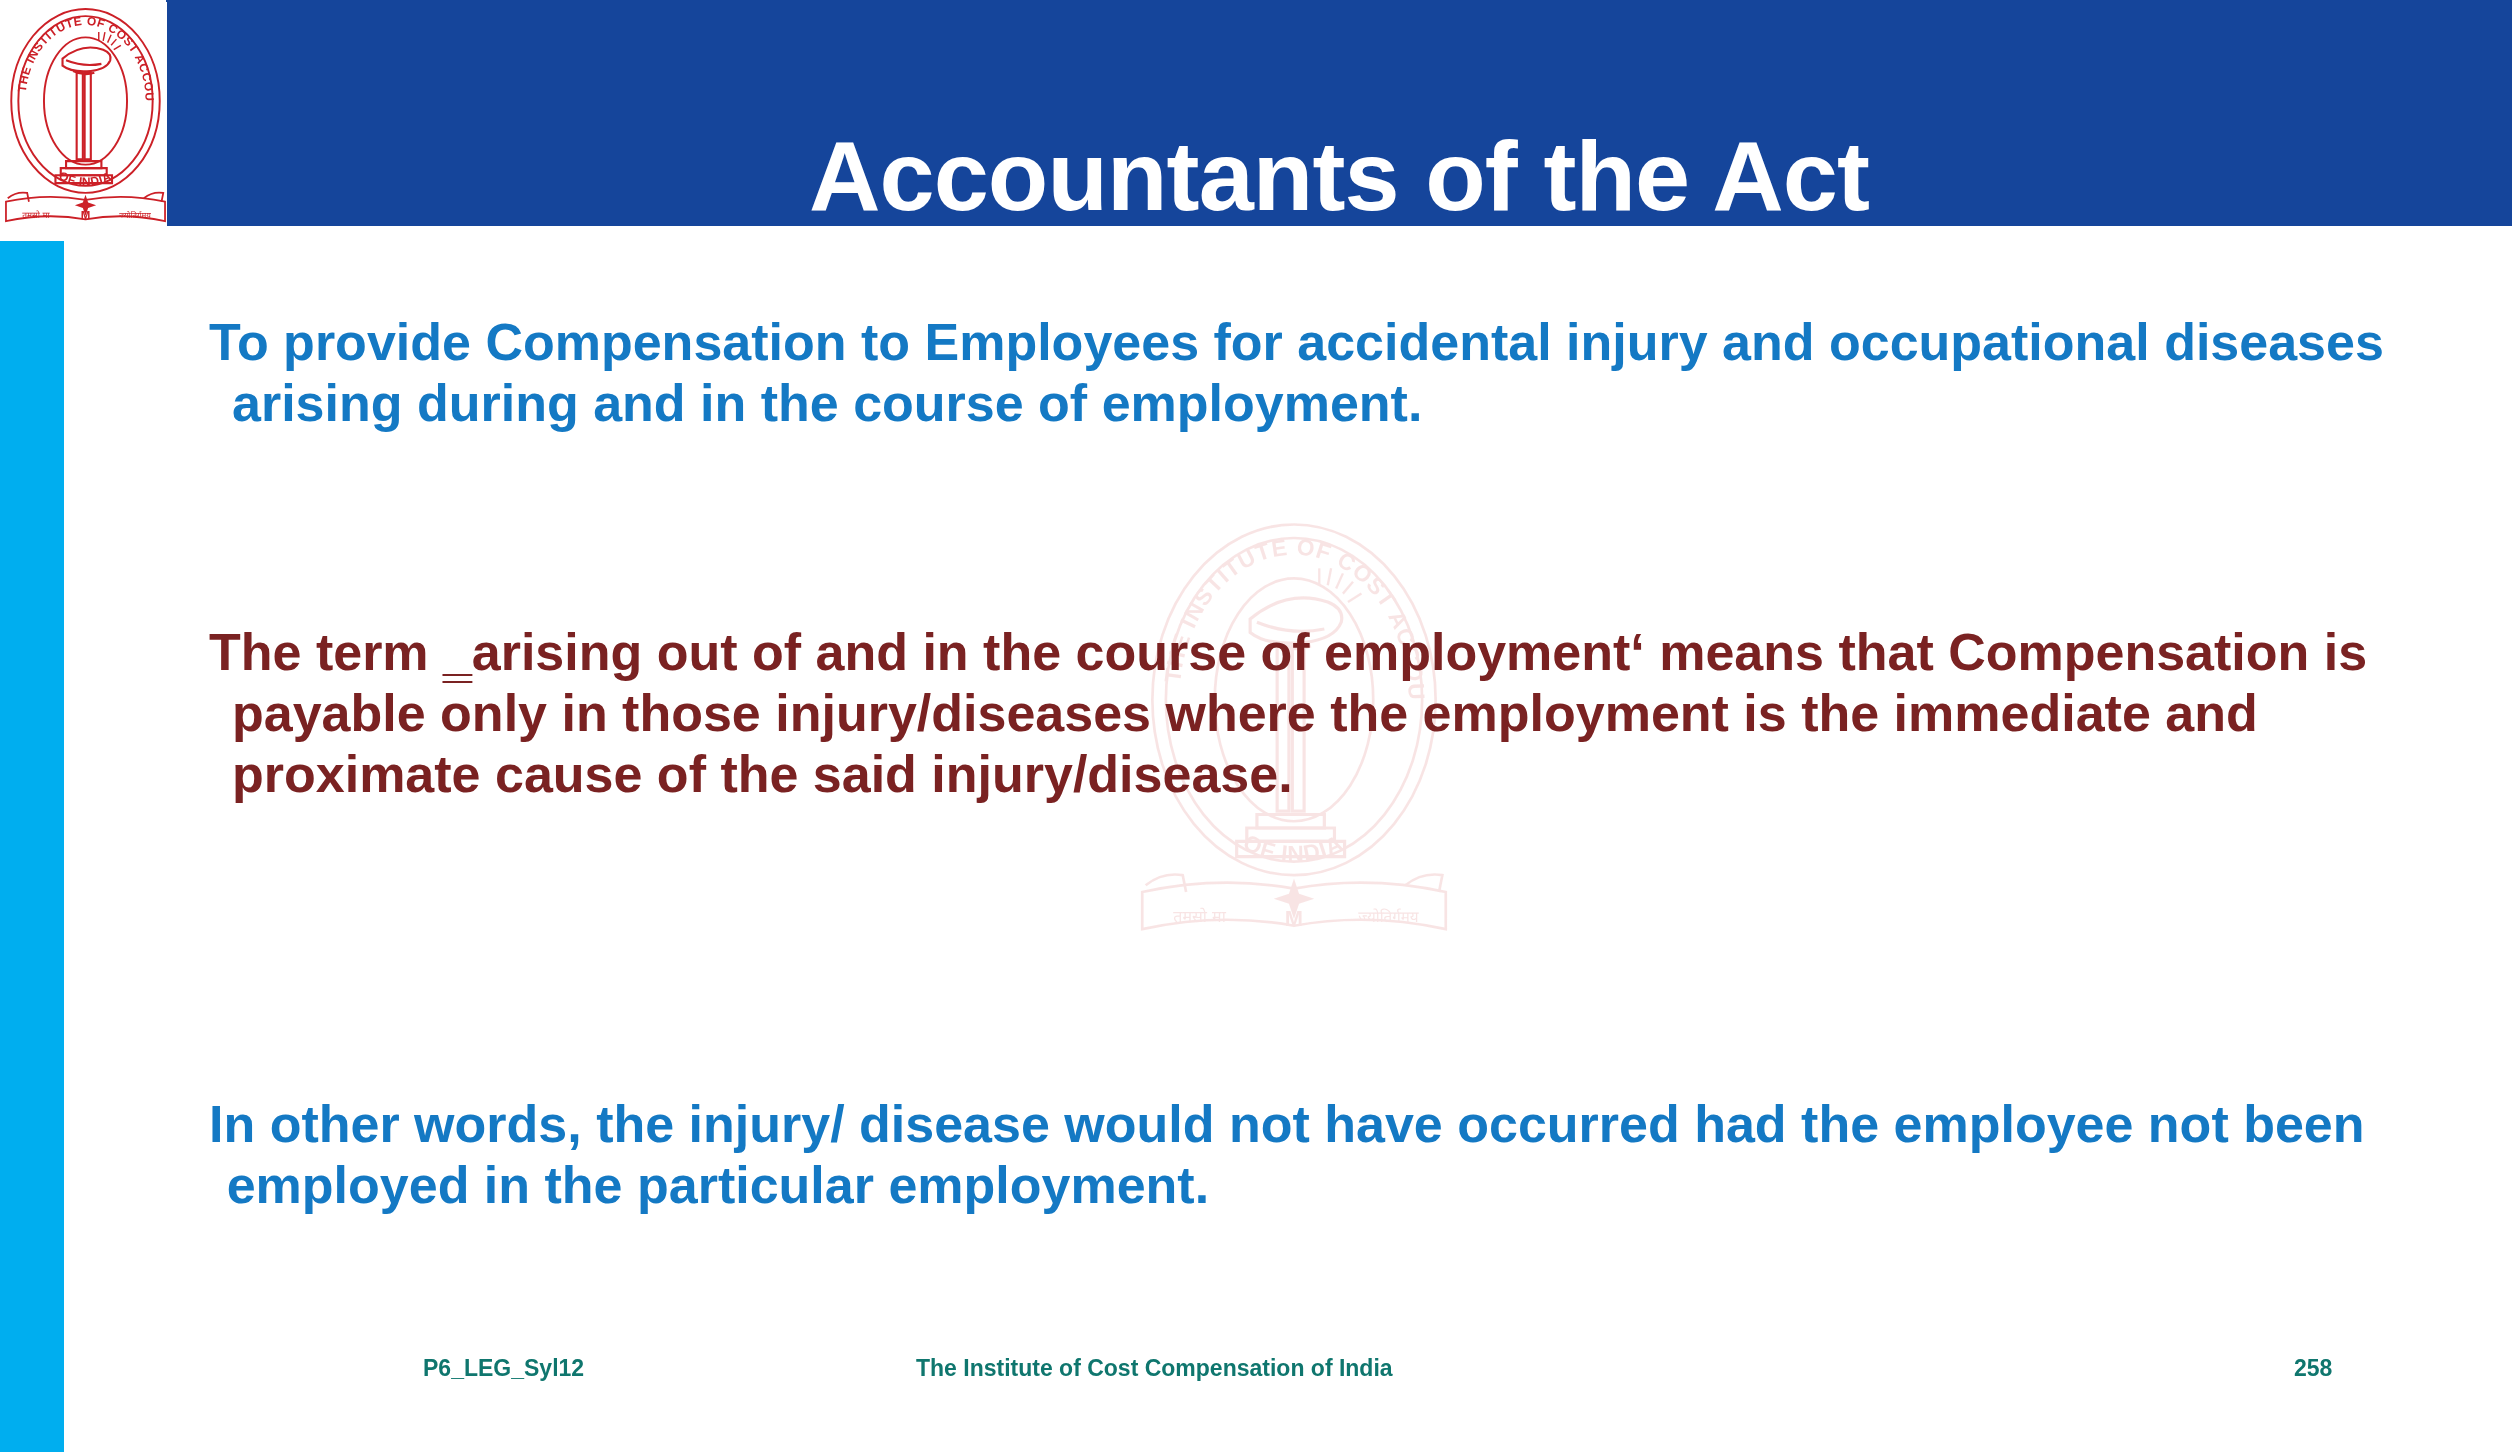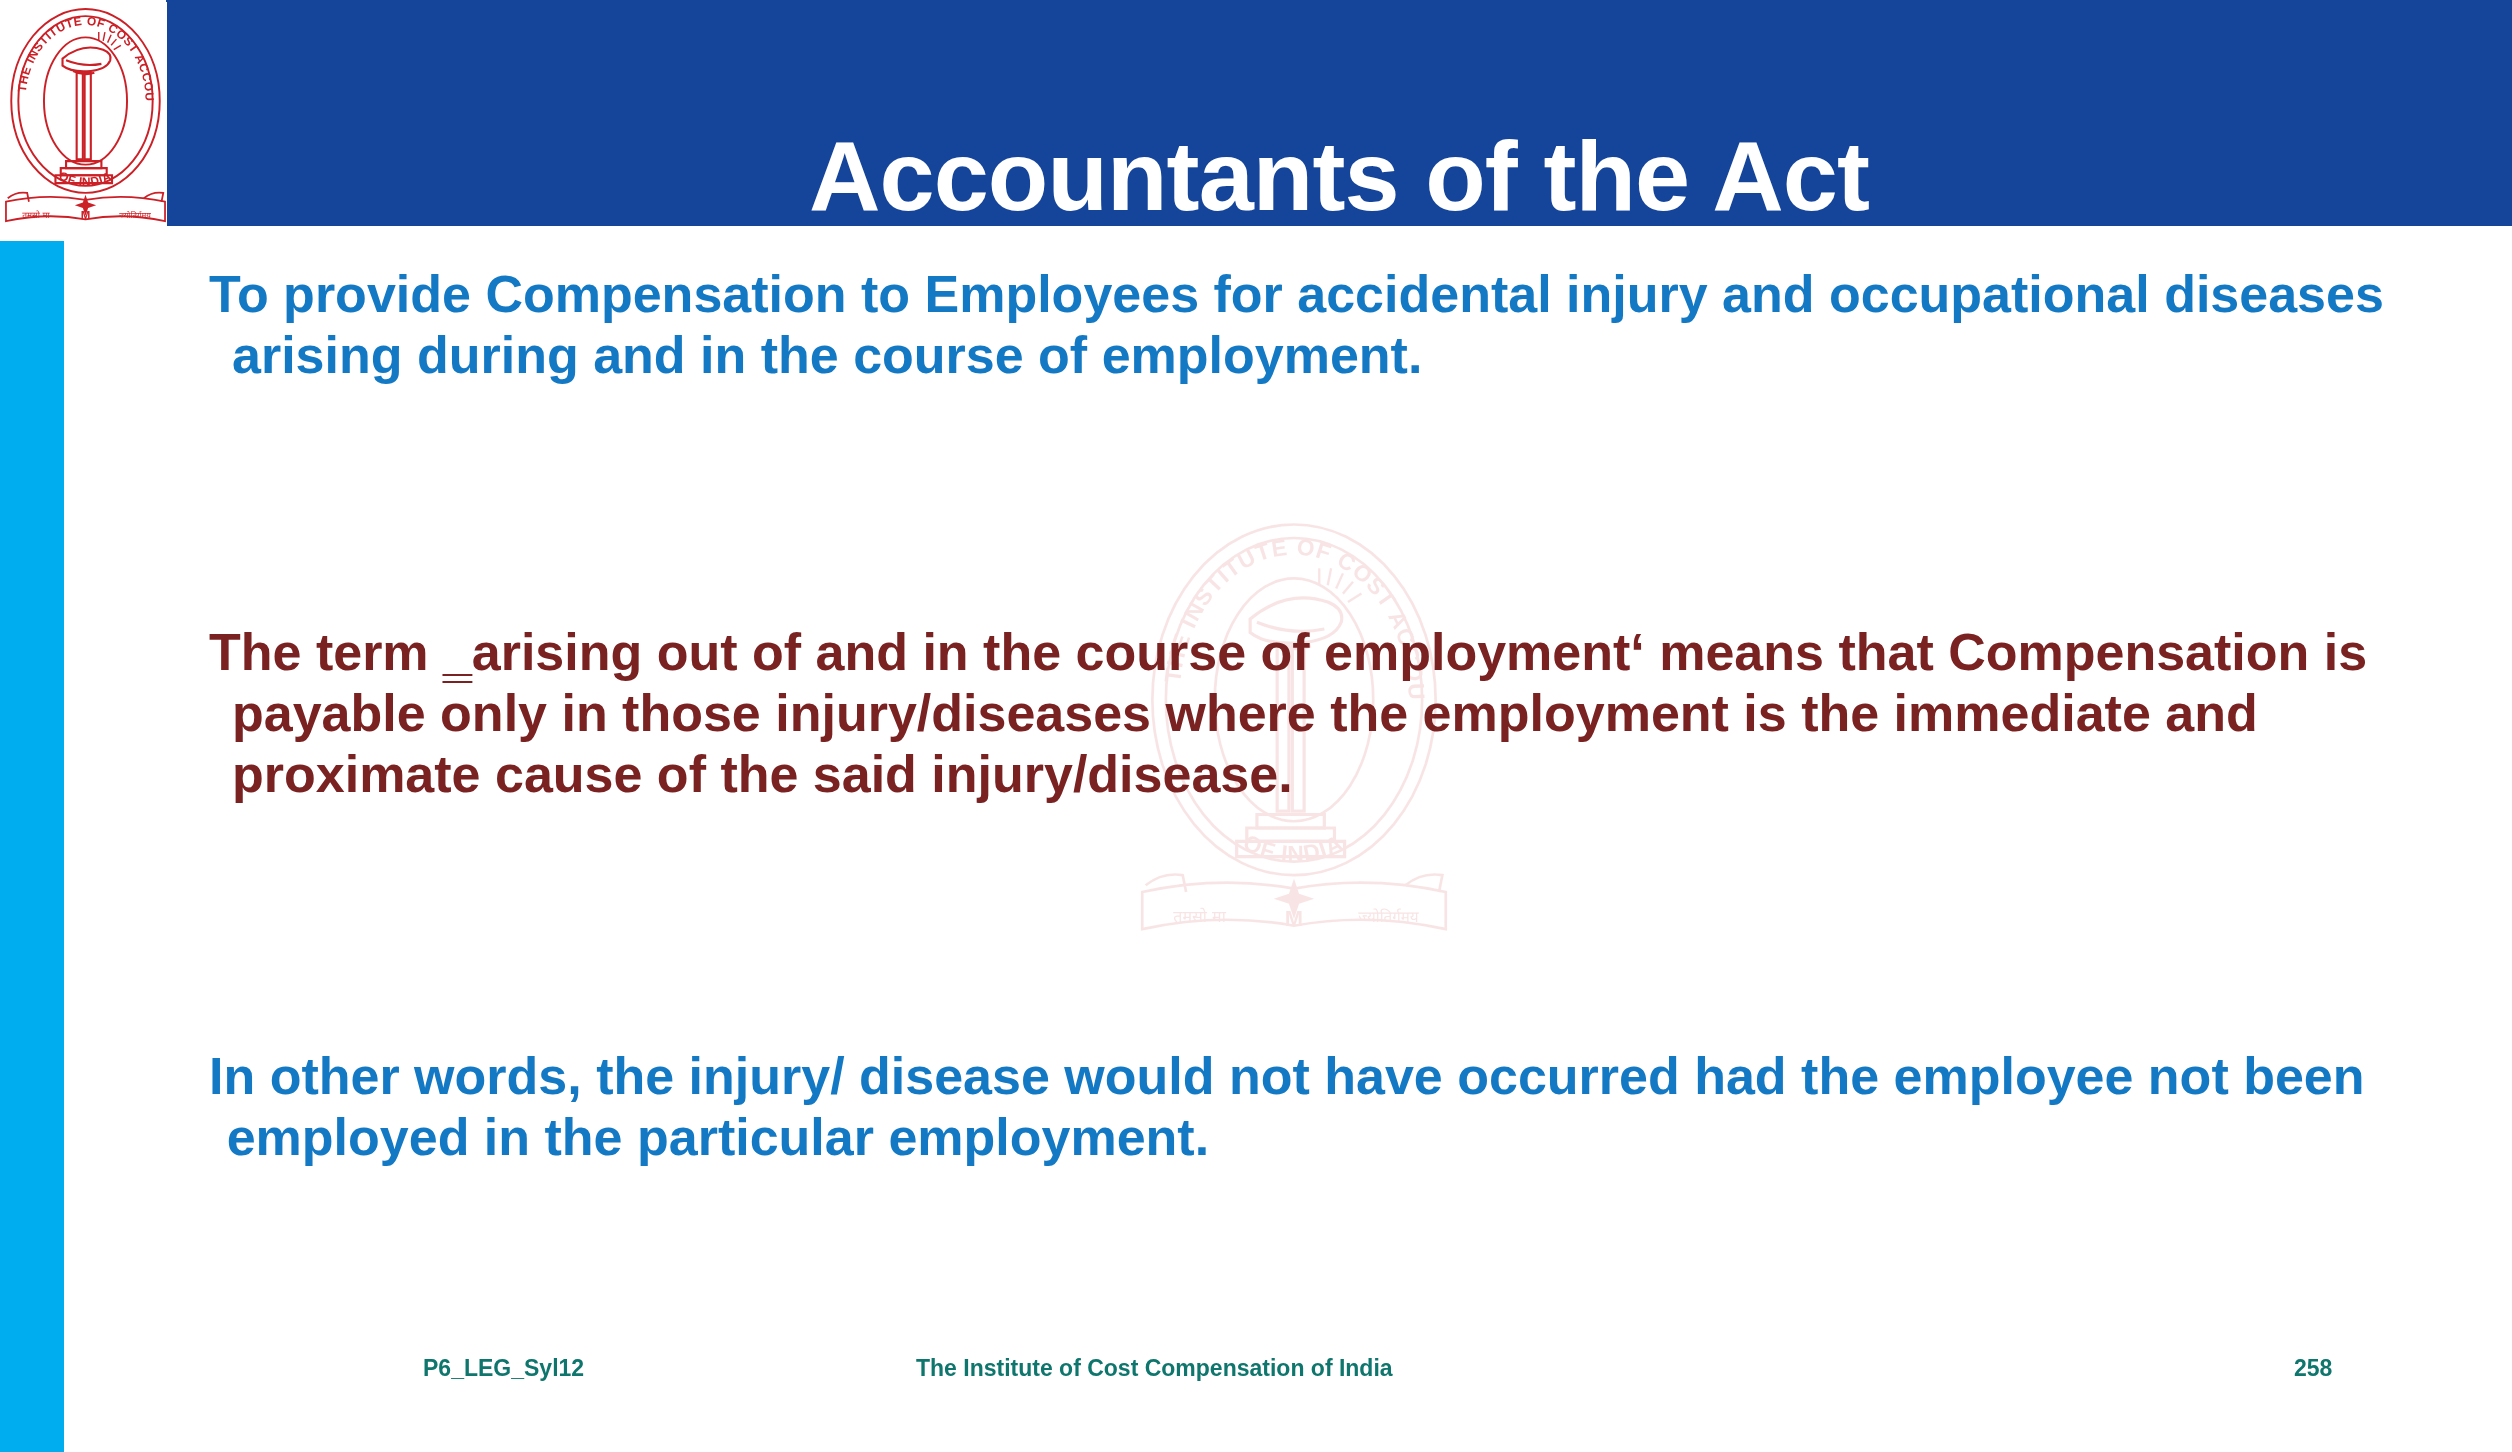--- a/index.html
+++ b/index.html
@@ -86,21 +86,21 @@
     width: 2301px;
     height: 1088px;
     z-index: 2;
   }
   .para {
     font-weight: bold;
     line-height: 1.17;
     font-size: 52px;
     margin: 0;
   }
-  .para.blue { color: #1479C4; }
+  .para.blue { color: #1479C4; margin-top: 48px; }
   .para.maroon { color: #7A2222; }
 
   .p1 {
     position: absolute;
     left: 32px;
     top: 23px;
     width: 2177px;
     text-indent: -23px;
     padding-left: 23px;
   }

